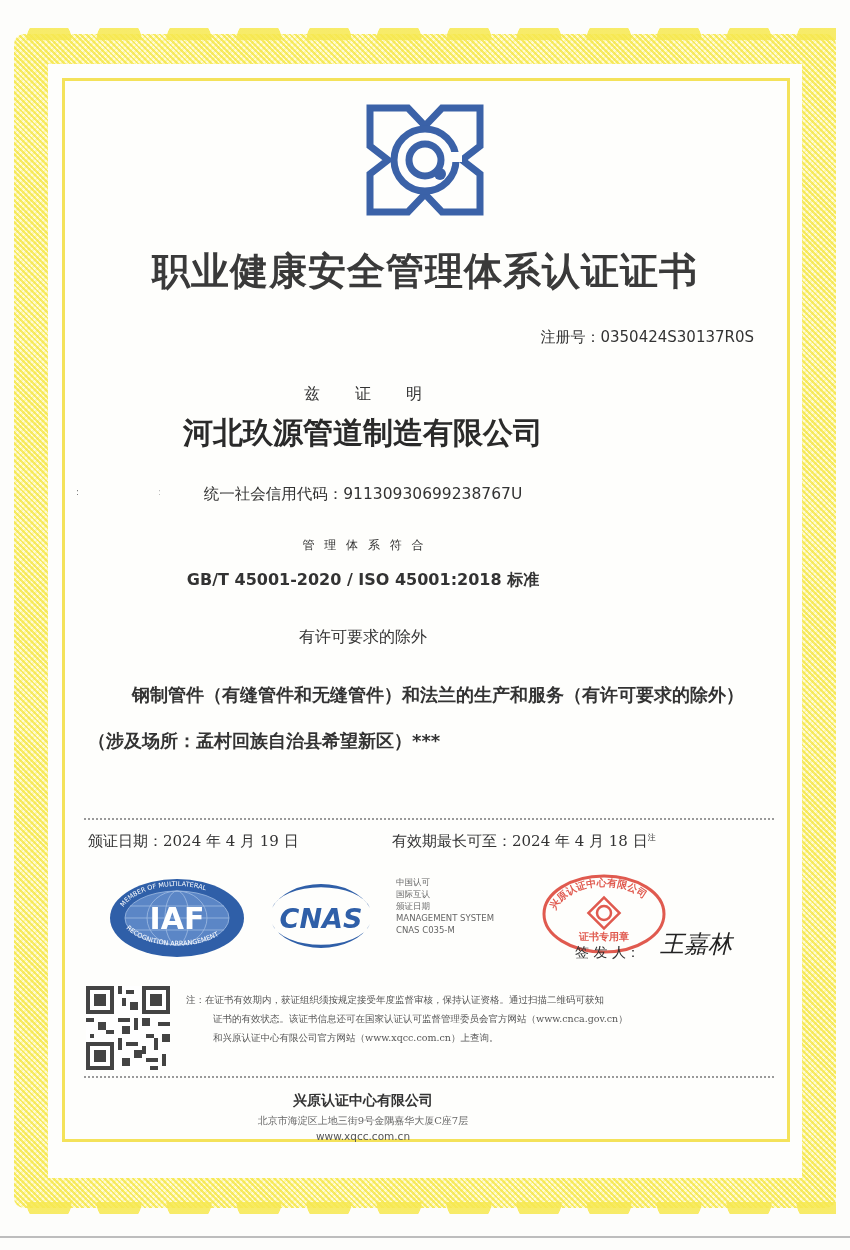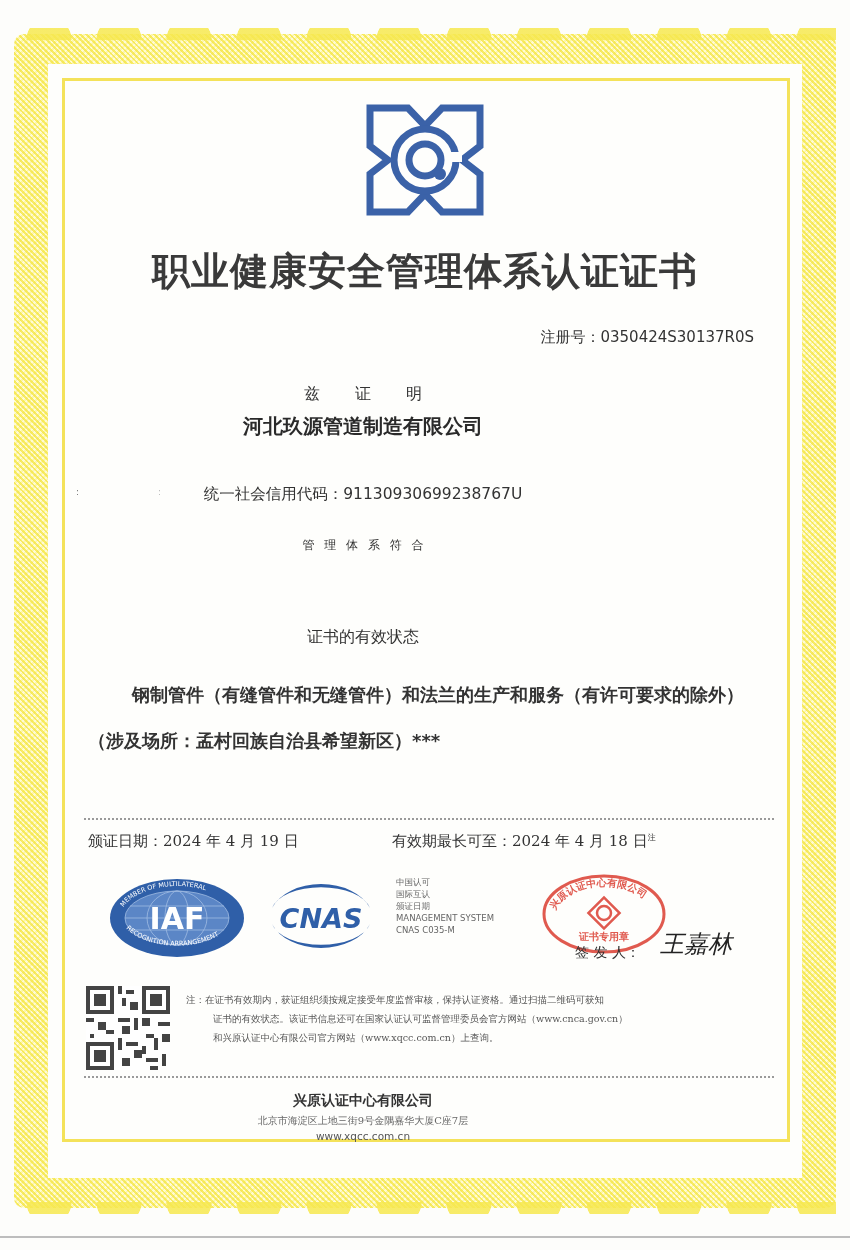--- a/index.html
+++ b/index.html
@@ -16,21 +16,21 @@
   .wave-top { top:28px; background:radial-gradient(circle at 50% 100%, rgba(246,232,80,0.85) 60%, transparent 62%) 0 0/70px 12px repeat-x; }
   .wave-bottom { top:1202px; background:radial-gradient(circle at 50% 0%, rgba(246,232,80,0.85) 60%, transparent 62%) 0 0/70px 12px repeat-x; }
   .bottom-rule { position:absolute; left:0; top:1236px; width:850px; height:2px; background:#bdbdbd; }
 
   .abs { position:absolute; }
   .logo { left:360px; top:100px; width:130px; height:120px; }
   .title { left:0; width:850px; top:246px; text-align:center; font-family:"DejaVu Sans", sans-serif; font-weight:bold; font-size:38px; color:#3a3a3a; letter-spacing:1px; }
   .regno { right:96px; top:328px; font-size:15px; color:#333; }
   .center { left:0; width:726px; text-align:center; }
   .certify { top:384px; font-size:16px; word-spacing:30px; color:#333; }
-  .company { top:413px; font-size:20px; font-weight:bold; color:#2a2a2a; }
+  .company { top:413px; font-size:30px; font-weight:bold; color:#2a2a2a; }
   .address { top:451px; font-size:16px; color:#333; }
   .creditcode { top:484px; font-size:15.5px; color:#333; }
   .conform { top:537px; font-size:12px; word-spacing:6px; color:#333; }
   .standard { top:570px; font-size:16px; font-weight:bold; color:#333; }
   .scope-title { top:627px; font-size:16px; color:#333; }
   .scope { left:88px; width:680px; top:672px; font-size:18px; font-weight:bold; color:#333; line-height:46px; text-indent:44px; }
   .dotline { left:84px; width:690px; border-top:2px dotted #9a9a9a; height:0; }
   .issue-date { left:88px; top:832px; font-family:"DejaVu Serif", serif; font-size:15px; color:#333; }
   .expiry-date { left:392px; top:832px; font-family:"DejaVu Serif", serif; font-size:15px; color:#333; }
   .expiry-date sup { font-size:8px; }
@@ -72,21 +72,22 @@
   <div class="abs title">职业健康安全管理体系认证证书</div>
   <div class="abs regno">注册号：0350424S30137R0S</div>
 
   <div class="abs center certify">兹 证 明</div>
   <div class="abs center company">河北玖源管道制造有限公司</div>
   <div class="abs center creditcode">统一社会信用代码：91130930699238767U</div>
   <div class="abs speck">:</div>
   <div class="abs speck2">:</div>
 
   <div class="abs center conform">管 理 体 系 符 合</div>
-  <div class="abs center scope-title">证书的有效状态</div>
+  <div class="abs center standard">GB/T 45001-2020 / ISO 45001:2018 标准</div>
+  <div class="abs center scope-title">有许可要求的除外</div>
   <div class="abs scope">钢制管件（有缝管件和无缝管件）和法兰的生产和服务（有许可要求的除外）（涉及场所：孟村回族自治县希望新区）***</div>
 
   <div class="abs dotline" style="top:818px;"></div>
   <div class="abs issue-date">颁证日期：2024 年 4 月 19 日</div>
   <div class="abs expiry-date"><span>有效期最长可至：2024 年 4 月 18 日</span><sup>注</sup></div>
 
   <svg class="abs iaf" viewBox="0 0 138 82">
     <ellipse cx="69" cy="41" rx="67" ry="39" fill="#2f5fa8"></ellipse>
     <ellipse cx="69" cy="41" rx="52" ry="27" fill="#5b86c6"></ellipse>
     <g stroke="#9fbbe2" stroke-width="0.8" fill="none">

